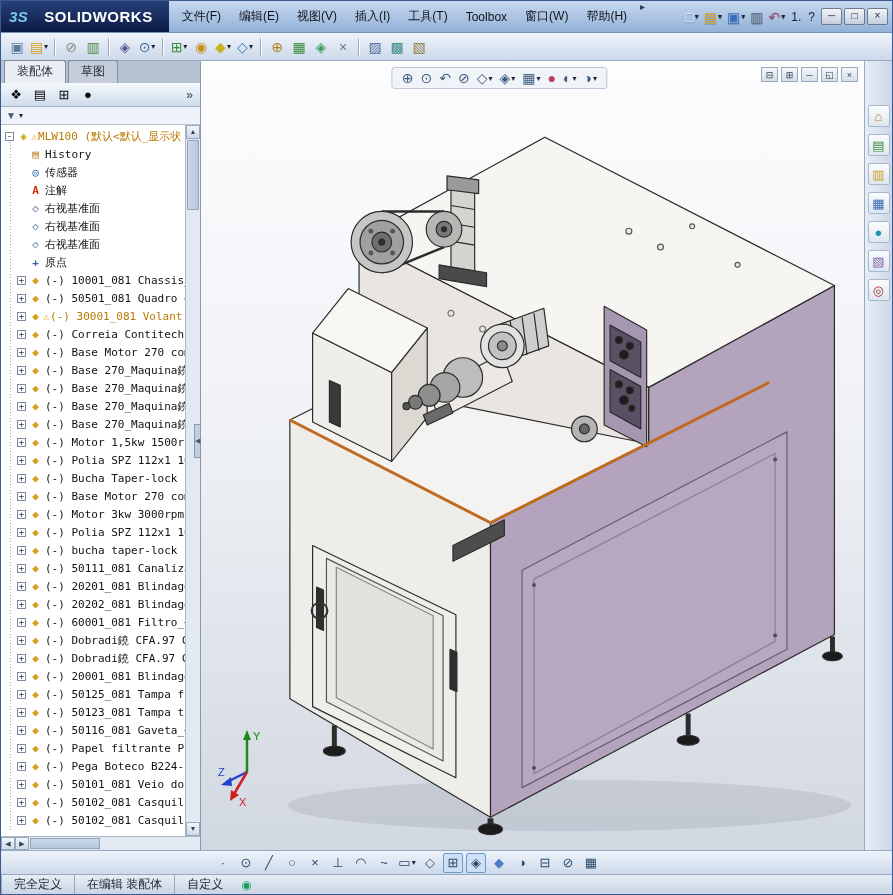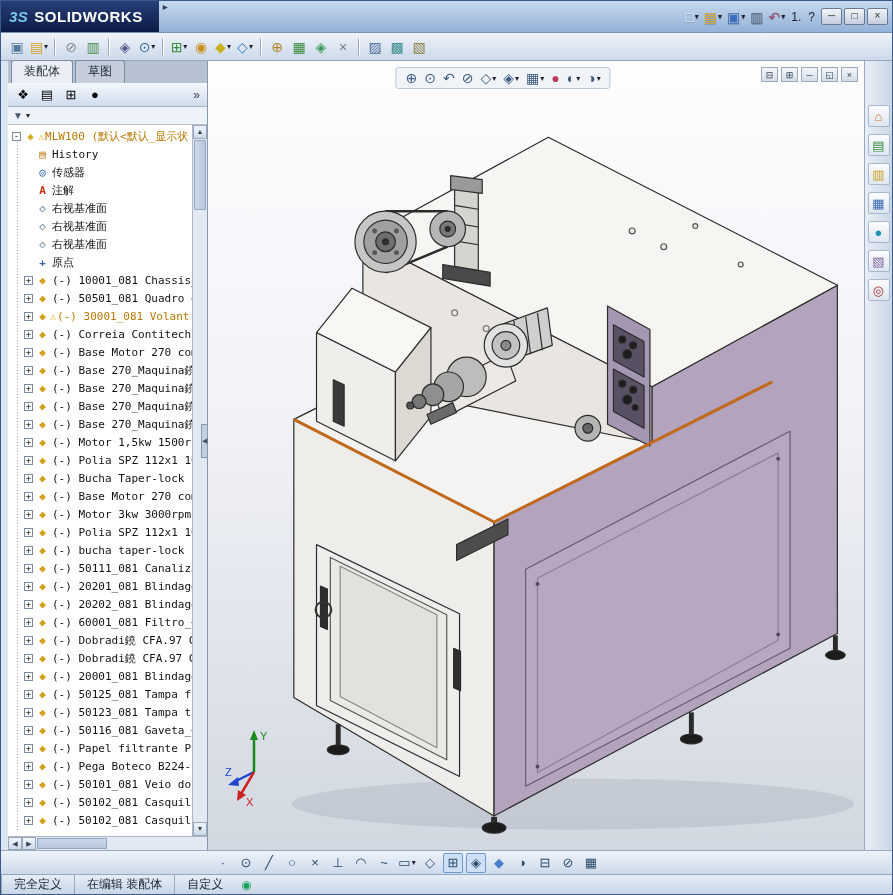--- a/index.html
+++ b/index.html
@@ -2,39 +2,39 @@
 <html><head>
 <meta charset="utf-8">
 <style>
   html,body{margin:0;padding:0;background:#8a9bb0;font-family:"Liberation Sans",sans-serif;}
   *{box-sizing:border-box;}
   .window{width:893px;height:895px;border:1px solid #3a5a8c;display:flex;flex-direction:column;background:#dce6f2;position:relative;overflow:hidden;}
 
   
   .titlebar{height:32px;display:flex;align-items:stretch;background:linear-gradient(#c6d8ee,#93b2d8);border-bottom:1px solid #7a93b4;flex:none;}
   .logo{background:linear-gradient(#27407a,#0c1b44);color:#fff;display:flex;align-items:center;padding:0 16px 0 8px;font-weight:bold;font-size:15px;letter-spacing:.5px;}
-  .logo .ds{color:#7ec8e8;font-style:italic;margin-right:6px;}
+  .logo .ds{color:#7ec8e8;font-style:italic;margin-right:16px;}
   .menubar{display:flex;align-items:center;font-size:12px;color:#10131a;padding-left:4px;}
   .menu-item{padding:0 9px;height:100%;display:flex;align-items:center;cursor:default;}
   .menupin{font-size:10px;color:#2a3a55;padding:0 4px;}
   .qbar{display:flex;align-items:center;margin-left:auto;gap:1px;padding-right:4px;}
   .qicon{display:flex;align-items:center;font-size:14px;padding:0 2px;text-shadow:0 1px 1px rgba(30,40,60,.35);}
   .drop{font-size:8px;color:#223;margin-left:1px;}
   .drop:empty{display:none;}
   .qtext{font-size:12px;color:#223;padding:0 3px;}
   .winbtn{width:21px;height:17px;margin-left:2px;background:linear-gradient(#f2f5fa,#c4cedd);border:1px solid #6a7a90;border-radius:2px;font-size:10px;line-height:14px;text-align:center;color:#222;}
 
   
   .toolbar2{height:28px;background:linear-gradient(#eef3fa,#ccd9ea);border-bottom:1px solid #98a8bf;display:flex;align-items:center;padding:0 6px;gap:2px;flex:none;}
   .tbicon{min-width:20px;height:20px;display:flex;align-items:center;justify-content:center;font-size:14px;border-radius:2px;}
   .tbicon[data-sep]{min-width:2px;width:2px;height:18px;background:#9aa8bc;border-right:1px solid #fff;margin:0 3px;font-size:0;}
 
   
   .main{flex:1;display:flex;min-height:0;}
-  .leftpanel{width:200px;flex:none;display:flex;flex-direction:column;background:#dde6f0;border-right:1px solid #8898ad;position:relative;margin-left:7px;}
+  .leftpanel{width:200px;flex:none;display:flex;flex-direction:column;background:#dde6f0;border-right:1px solid #8898ad;position:relative;}
   .tabstrip{height:22px;display:flex;align-items:flex-end;background:#b6c2d2;padding:2px 0 0 3px;gap:2px;flex:none;}
   .tab{font-size:12px;padding:2px 12px 3px;border:1px solid #7f8da0;border-bottom:none;background:#c4cdd9;border-radius:3px 3px 0 0;color:#24303f;}
   .tab.active{background:#eaeef4;}
   .panelhead{height:24px;background:linear-gradient(#f4f8fc,#cfdcec);display:flex;align-items:center;gap:2px;padding:0 4px;border-bottom:1px solid #a8b4c4;flex:none;}
   .phicon{width:22px;height:20px;display:flex;align-items:center;justify-content:center;font-size:13px;border-radius:2px;}
   .phmore{margin-left:auto;font-size:12px;color:#2d3c50;padding:0 3px;}
   .filterrow{height:18px;background:#eef3f9;border-bottom:1px solid #b8c4d4;display:flex;align-items:center;font-size:10px;padding:0 5px;gap:2px;color:#4a5a70;flex:none;}
   .treewrap{flex:1;display:flex;min-height:0;background:#fff;}
   .tree{flex:1;overflow:hidden;position:relative;padding-top:2px;}
   .tree::before{content:"";position:absolute;left:9px;top:14px;bottom:4px;width:1px;
@@ -89,20 +89,31 @@
 </head>
 <body>
 
 <div class="window">
 
   <div class="titlebar">
     <div class="logo">
       <span class="ds">3S</span>
       <span>SOLIDWORKS</span>
     </div>
+    <div class="menubar">
+
+    <span class="menu-item">文件(F)</span>
+        <span class="menu-item">编辑(E)</span>
+        <span class="menu-item">视图(V)</span>
+        <span class="menu-item">插入(I)</span>
+        <span class="menu-item">工具(T)</span>
+        <span class="menu-item">Toolbox</span>
+        <span class="menu-item">窗口(W)</span>
+        <span class="menu-item">帮助(H)</span>
+      </div>
     <span class="menupin">▸</span>
     <div class="qbar">
       <span style="display:flex;align-items:center;gap:1px;">
 
           <span class="qicon">
             <span style="color:#f4f6fa">□</span>
             <span class="drop">▾</span>
           </span>
 
           <span class="qicon">

